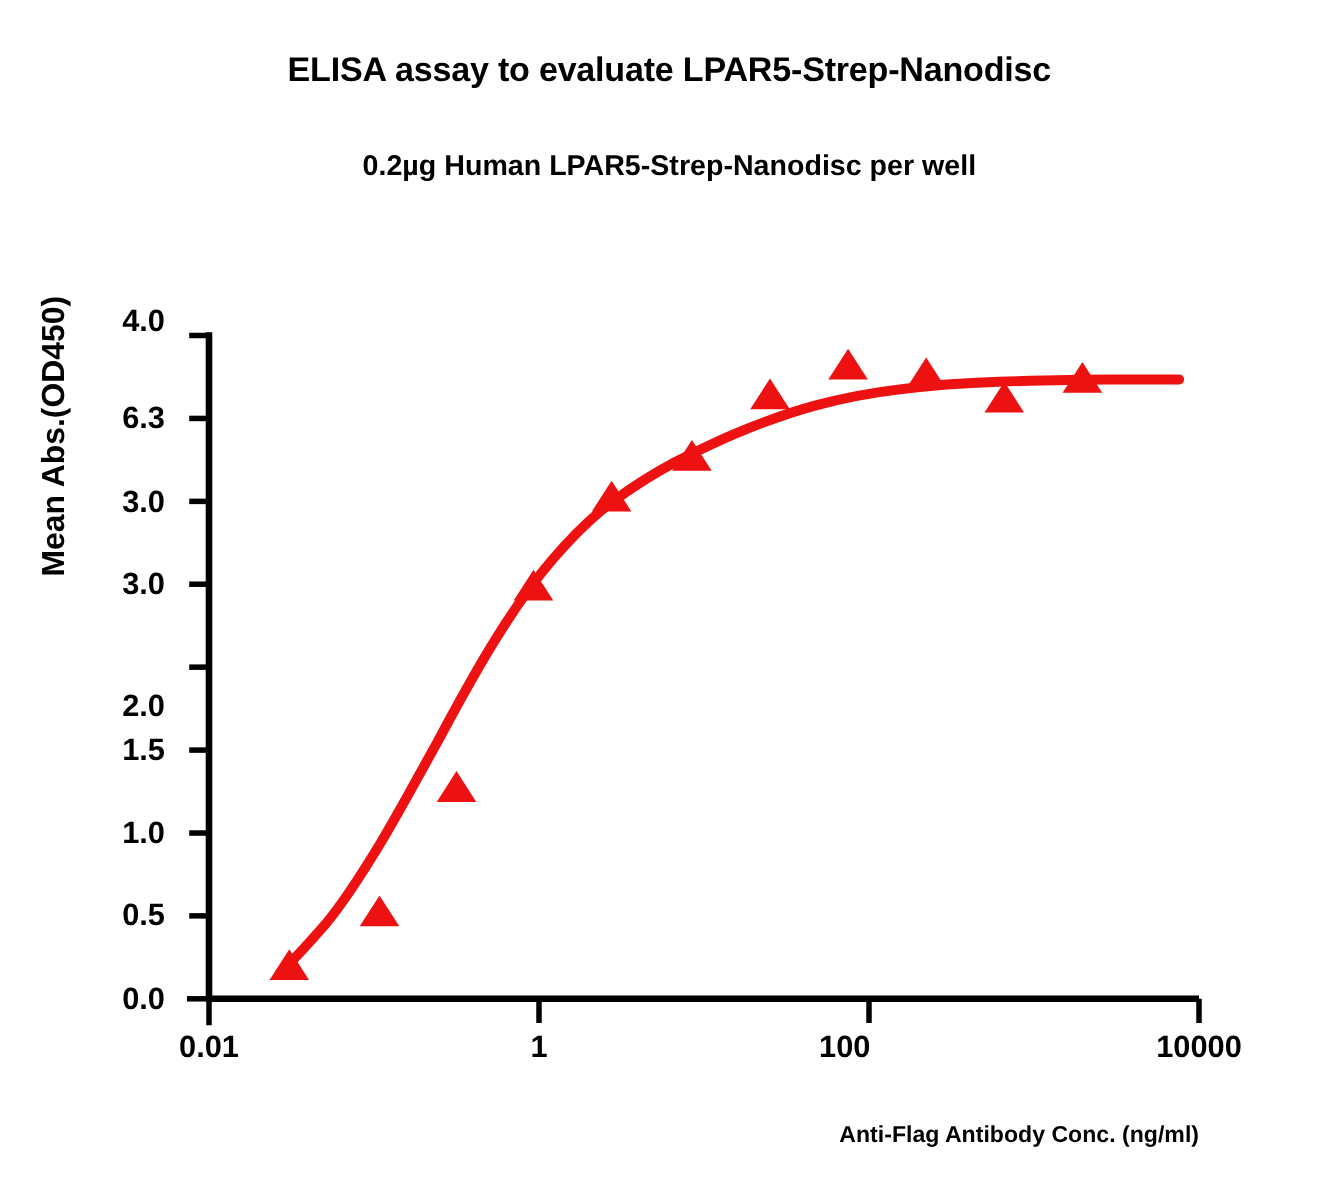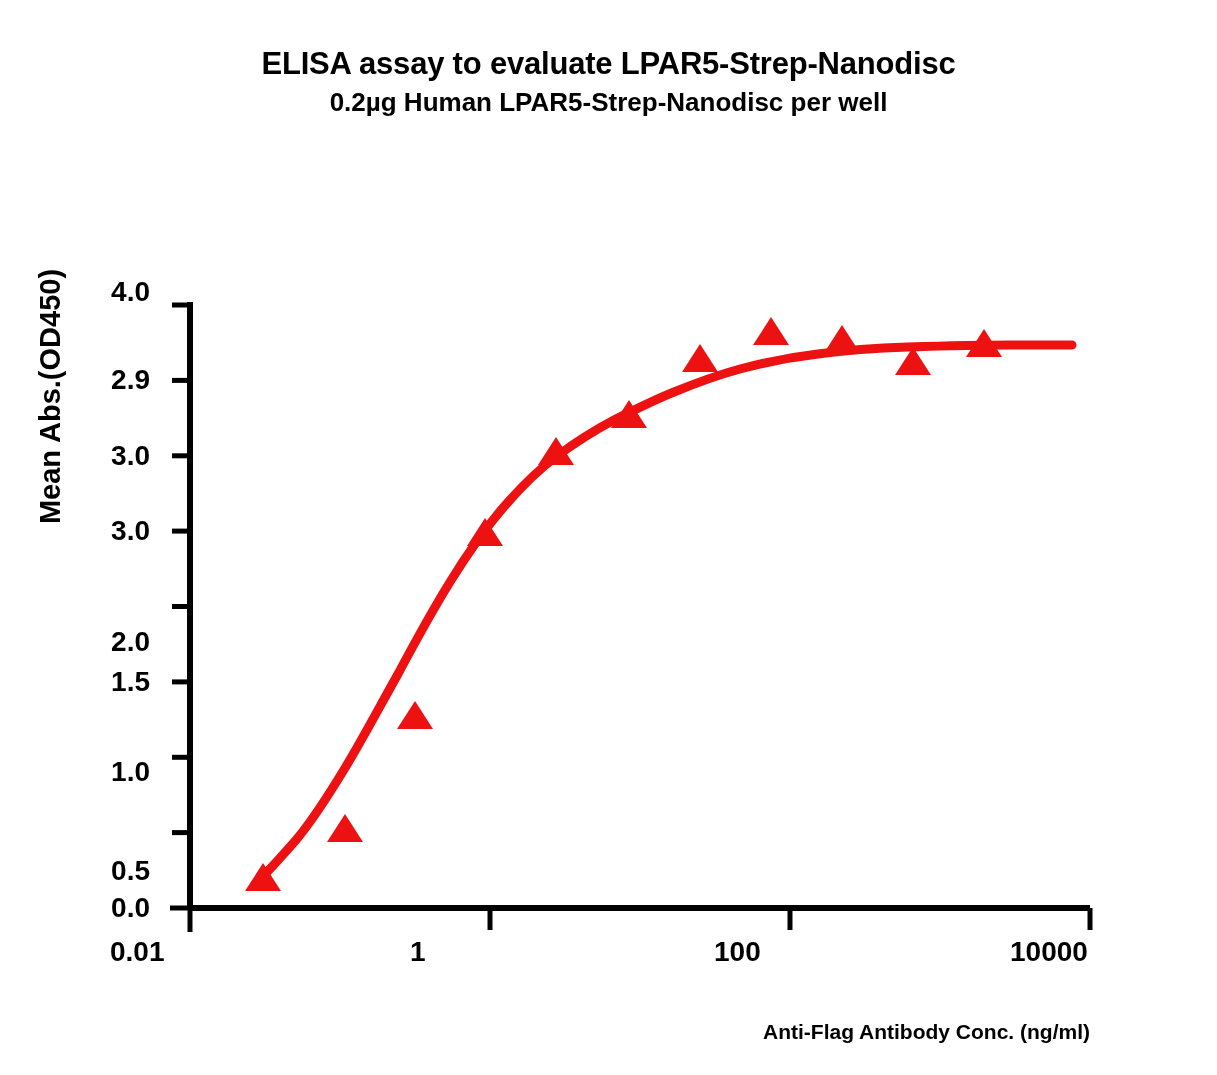--- a/index.html
+++ b/index.html
@@ -34,20 +34,21 @@
     font-weight: bold;
     letter-spacing: -0.2px;
     line-height: 40px;
     white-space: nowrap;
   }
   .chart-subtitle {
     font-size: 26px;
     font-weight: bold;
     line-height: 36px;
     white-space: nowrap;
+    margin-top: 48px;
   }
   
   .plot-wrap {
     position: absolute;
     left: 0; top: 0;
     width: 1217px;
     height: 1075px;
   }
   svg.plot {
     position: absolute;
@@ -84,20 +85,21 @@
     font-size: 28px;
     font-weight: bold;
     text-align: right;
     width: 90px;
     line-height: 28px;
   }
   .xtick-label {
     position: absolute;
     font-size: 28px;
     font-weight: bold;
+    text-align: center;
     width: 160px;
     line-height: 28px;
   }
 </style>
 </head>
 <body>
 
 <div id="figure">
 
   <div class="title-block">
@@ -159,31 +161,31 @@
         <polygon points="629,400 647,428 611,428"></polygon>
         <polygon points="700,344 718,372 682,372"></polygon>
         <polygon points="771,317 789,345 753,345"></polygon>
         <polygon points="842,325 860,353 824,353"></polygon>
         <polygon points="913,347 931,375 895,375"></polygon>
         <polygon points="984,329 1002,357 966,357"></polygon>
       </g>
     </svg>
 
     <div class="ytick-label" style="left:60px; top:894px;">0.0</div>
-    <div class="ytick-label" style="left:60px; top:857px;">0.5</div>
-    <div class="ytick-label" style="left:60px; top:743px;margin-top:15px;">1.0</div>
+    <div class="ytick-label" style="left:60px; top:818px;">0.5</div>
+    <div class="ytick-label" style="left:60px; top:743px;">1.0</div>
     <div class="ytick-label" style="left:60px; top:668px;">1.5</div>
     <div class="ytick-label" style="left:60px; top:592px;margin-top:36px;">2.0</div>
     <div class="ytick-label" style="left:60px; top:517px;">3.0</div>
     <div class="ytick-label" style="left:60px; top:442px;">3.0</div>
-    <div class="ytick-label" style="left:60px; top:366px;">2.9</div>
+    <div class="ytick-label" style="left:60px; top:366px;">6.3</div>
     <div class="ytick-label" style="left:60px; top:278px;">4.0</div>
 
     <div class="xtick-label" style="left:110px; top:938px;">0.01</div>
     <div class="xtick-label" style="left:410px; top:938px;">1</div>
-    <div class="xtick-label" style="left:714px; top:938px;">100</div>
+    <div class="xtick-label" style="left:688px; top:938px;">100</div>
     <div class="xtick-label" style="left:1010px; top:938px;">10000</div>
 
     <div class="ylabel">Mean Abs.(OD450)</div>
     <div class="xlabel">Anti-Flag Antibody Conc. (ng/ml)</div>
 
   </div>
 </div>
 
 </body></html>

